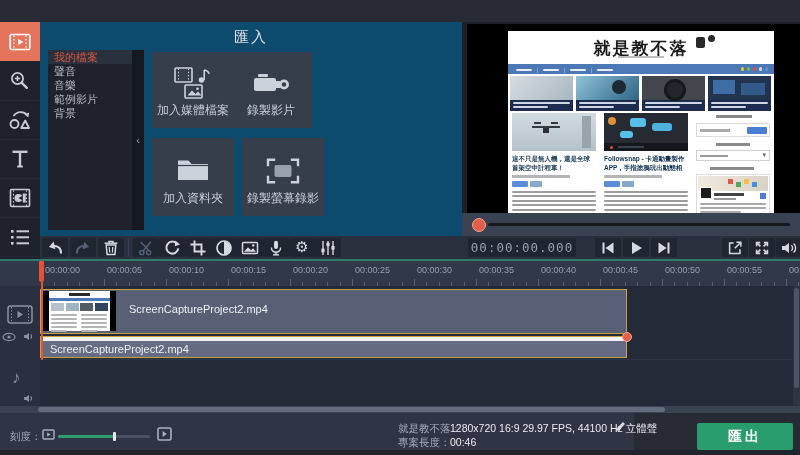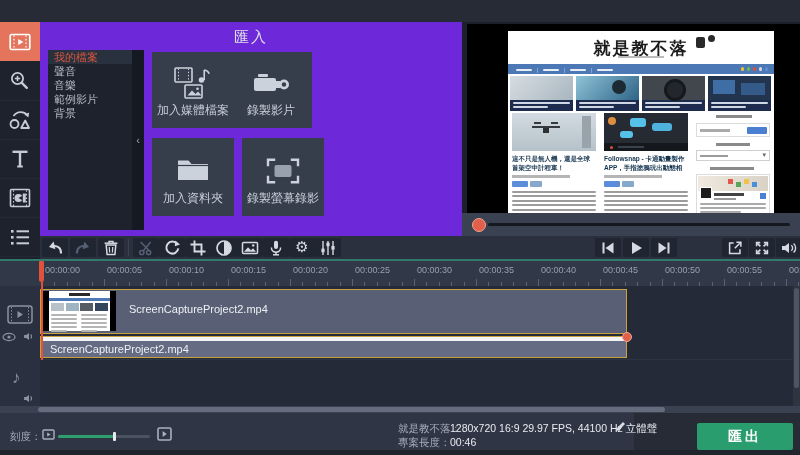--- a/index.html
+++ b/index.html
@@ -9,21 +9,21 @@
   svg{display:block}
   
   .titlebar{left:0;top:0;width:800px;height:22px;background:#20242d;border-bottom:1px solid #14171d}
   .tl-dot{width:11px;height:11px;border-radius:50%;background:#454a55;border:1px solid #383d47;top:5px}
   .win-title{width:100%;text-align:center;top:5px;font-size:11px;color:#9aa0ab}
   
   .sidebar{left:0;top:22px;width:40px;height:237px;background:#1d222c}
   .side-tab{left:0;width:40px;height:39px;display:flex;align-items:center;justify-content:center;color:#c6ccd6;border-bottom:1px solid #242a34}
   .side-tab.sel{background:#e4745c;color:#fff;border-bottom:none}
   
-  .import{left:40px;top:22px;width:422px;height:214px;background:#6d28d9}
+  .import{left:40px;top:22px;width:422px;height:214px;background:#0c4a6e}
   .imp-title{left:0;top:6px;width:100%;text-align:center;font-size:15px;color:#dde0e6;letter-spacing:2px}
   .cat-list{left:8px;top:28px;width:84px;height:180px;background:#1d222c}
   .fl-item{height:14px;line-height:14px;padding-left:6px;font-size:11px;color:#b6bcc7;white-space:nowrap}
   .fl-item.sel{background:#2a313e;color:#d95640}
   .collapse{left:92px;top:28px;width:12px;height:180px;background:#151921;color:#9aa2af;
             display:flex;align-items:center;justify-content:center;font-size:11px}
   .tile{background:#363d4b;display:flex;flex-direction:column;align-items:center;justify-content:space-between;color:#ccd2dc;cursor:pointer}
   .tile .lbl{font-size:12px;color:#c9ced8;margin-bottom:9px;white-space:nowrap}
   .tile .ic{margin-top:14px}
   
@@ -445,20 +445,21 @@
       <svg width="20" height="20" viewBox="0 0 20 20" stroke="currentColor">
           <line x1="5" y1="3" x2="5" y2="17" stroke-width="1.4"></line>
           <line x1="10" y1="3" x2="10" y2="17" stroke-width="1.4"></line>
           <line x1="15" y1="3" x2="15" y2="17" stroke-width="1.4"></line>
           <rect x="3.4" y="10.6" width="3.2" height="3.6" fill="currentColor" stroke="none"></rect>
           <rect x="8.4" y="4.6" width="3.2" height="3.6" fill="currentColor" stroke="none"></rect>
           <rect x="13.4" y="8" width="3.2" height="3.6" fill="currentColor" stroke="none"></rect>
         </svg>
     </div>
 
+    <div class="abs timecode">00:00:00.000</div>
 
     <div class="abs tb-btn" style="left:555px">
       <svg width="18" height="16" viewBox="0 0 18 16" fill="currentColor">
           <rect x="3.5" y="2.5" width="2" height="11"></rect>
           <polygon points="14.5,2.5 14.5,13.5 6.5,8"></polygon>
         </svg>
     </div>
     <div class="abs tb-btn" style="left:583px">
       <svg width="18" height="16" viewBox="0 0 18 16" fill="currentColor">
           <polygon points="5,2 15,8 5,14"></polygon>

